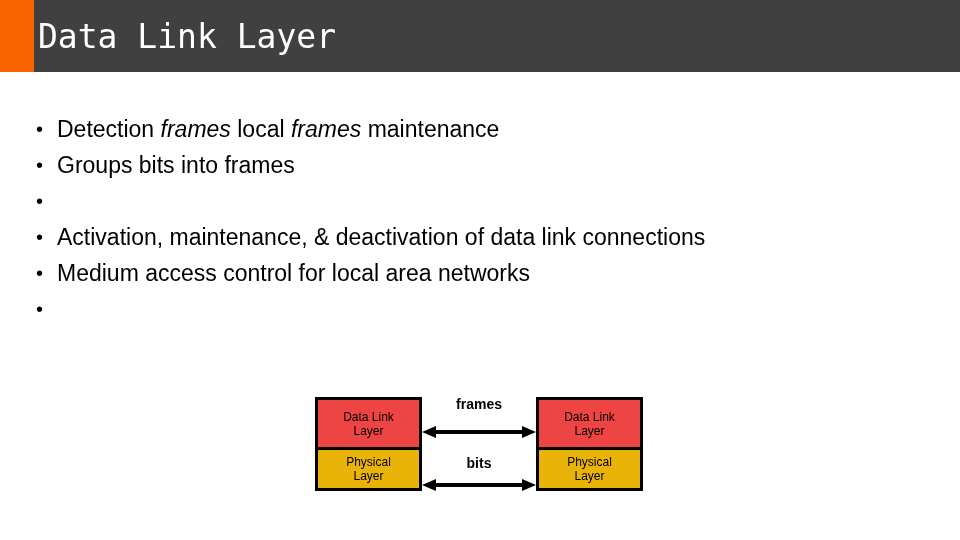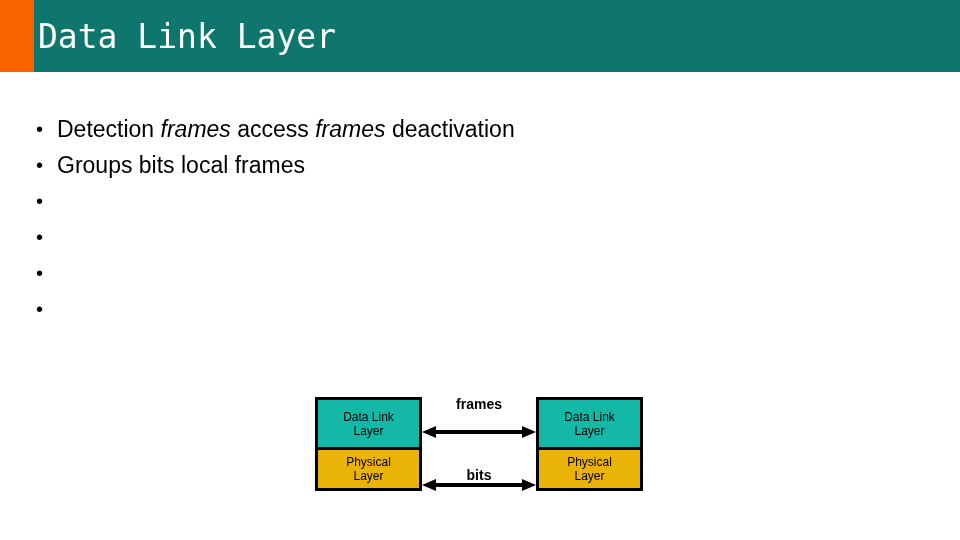--- a/index.html
+++ b/index.html
@@ -15,21 +15,21 @@
     position: relative;
   }
 
   
   #slide-header {
     position: absolute;
     left: 0;
     top: 0;
     width: 960px;
     height: 72px;
-    background: #0f766e;
+    background: #404040;
   }
   #header-accent {
     position: absolute;
     left: 0;
     top: 0;
     width: 34px;
     height: 72px;
     background: #fa6400;
   }
   #slide-title {
@@ -99,41 +99,41 @@
     display: flex;
     flex-direction: column;
     align-items: center;
     justify-content: center;
     font-size: 12px;
     line-height: 14px;
     color: #000000;
     text-align: center;
   }
   .layer-box.datalink {
-    background: #14b8a6;
+    background: #ef4444;
   }
   .layer-box.physical {
     background: #eab308;
     border-top-width: 0;
     height: 41px;
   }
   .layer-line { display: block; }
 
   
   .arrow-label {
     position: absolute;
     font-size: 14px;
     font-weight: bold;
     color: #000000;
     text-align: center;
     white-space: nowrap;
     pointer-events: auto;
   }
   #label-frames { left: 422px; top: 396px; width: 114px; }
-  #label-bits   { left: 422px; top: 467px; width: 114px; }
+  #label-bits   { left: 422px; top: 455px; width: 114px; }
 
   .arrow {
     position: absolute;
     height: 14px;
     width: 114px;
     pointer-events: auto;
   }
   #arrow-frames { left: 422px; top: 425px; }
   #arrow-bits   { left: 422px; top: 478px; }
 </style>
@@ -142,38 +142,40 @@
 
 <div id="slide-header">
   <div id="header-accent"></div>
   <div id="slide-title">Data Link Layer</div>
 </div>
 
 <div id="bullet-list">
 
   <div class="bullet-row">
     <span class="bullet-dot">•</span>
-    <span class="bullet-text"><span>Detection </span><i>frames</i><span> access </span><i>frames</i><span> deactivation</span></span>
-  </div>
-
-  <div class="bullet-row">
-    <span class="bullet-dot">•</span>
-    <span class="bullet-text">Groups bits local frames</span>
-  </div>
-
-  <div class="bullet-row">
-    <span class="bullet-dot">•</span>
-  </div>
-
-  <div class="bullet-row">
-    <span class="bullet-dot">•</span>
-  </div>
-
-  <div class="bullet-row">
-    <span class="bullet-dot">•</span>
+    <span class="bullet-text"><span>Detection </span><i>frames</i><span> local </span><i>frames</i><span> maintenance</span></span>
+  </div>
+
+  <div class="bullet-row">
+    <span class="bullet-dot">•</span>
+    <span class="bullet-text">Groups bits into frames</span>
+  </div>
+
+  <div class="bullet-row">
+    <span class="bullet-dot">•</span>
+  </div>
+
+  <div class="bullet-row">
+    <span class="bullet-dot">•</span>
+    <span class="bullet-text">Activation, maintenance, &amp; deactivation of data link connections</span>
+  </div>
+
+  <div class="bullet-row">
+    <span class="bullet-dot">•</span>
+    <span class="bullet-text">Medium access control for local area networks</span>
   </div>
 
   <div class="bullet-row">
     <span class="bullet-dot">•</span>
   </div>
 
 </div>
 
 <div id="diagram">
 

